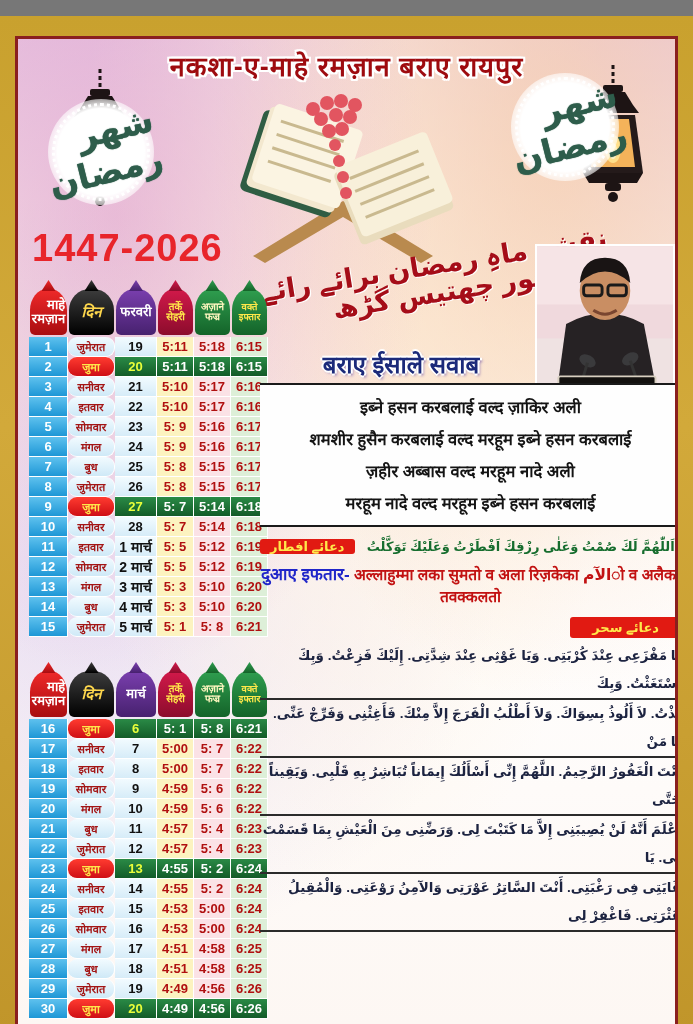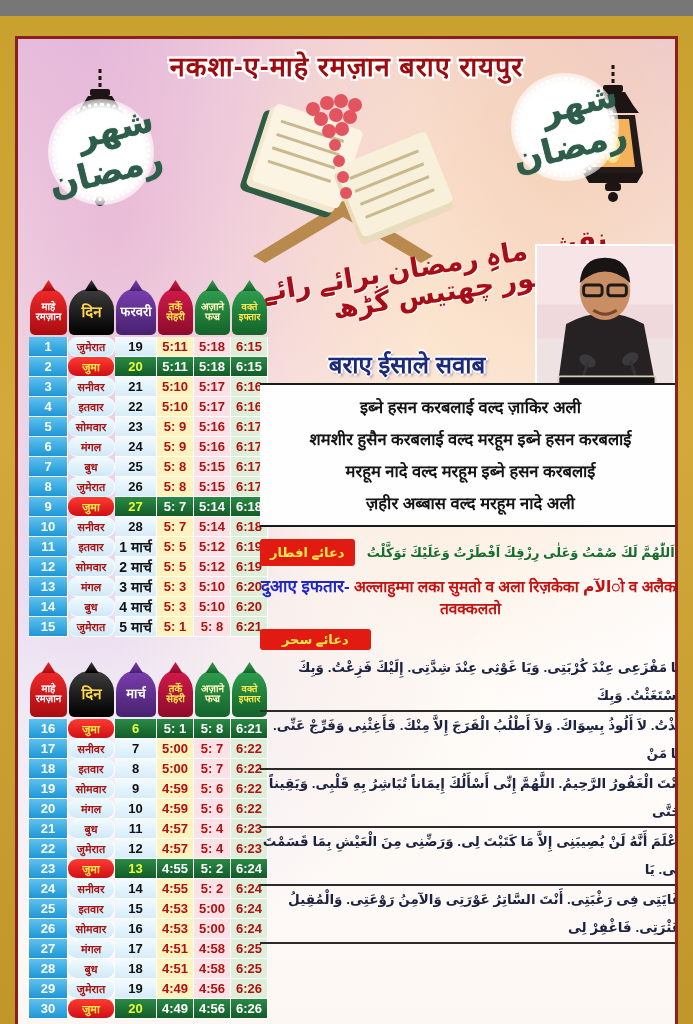--- a/index.html
+++ b/index.html
@@ -15,21 +15,21 @@
       radial-gradient(ellipse at 8% 55%,rgba(193,163,218,.35),transparent 50%),
       linear-gradient(180deg,#e9c9e3 0%,#f5e2e9 16%,#fdf4ec 30%,#ffffff 52%,#fdf7f3 100%);}
   
   .title{position:absolute;left:0;right:0;top:8px;text-align:center;
     font-size:27px;font-weight:bold;color:#9e0b0f;letter-spacing:1px;
     text-shadow:-2px 0 #fff,2px 0 #fff,0 -2px #fff,0 2px #fff,2px 2px #fff,-2px -2px #fff,2px -2px #fff,-2px 2px #fff;}
   .year{position:absolute;left:14px;top:188px;font-size:38px;font-weight:bold;color:#e8252b;letter-spacing:1px;}
   .callig{position:absolute;left:238px;top:212px;width:360px;transform:rotate(-9deg);
     font-size:27px;font-weight:bold;color:#a50d18;direction:rtl;text-align:center;line-height:1.05;
     text-shadow:1px 1px 0 #fff;}
-  .esale{position:absolute;left:264px;top:308px;width:250px;text-align:center;
+  .esale{position:absolute;left:258px;top:308px;width:250px;text-align:center;
     font-size:24px;font-weight:bold;color:#1b2a7a;
     text-shadow:-2px 0 #fff,2px 0 #fff,0 -2px #fff,0 2px #fff,2px 2px 3px #8a6fb0;}
   
   .lantern{position:absolute;width:92px;height:150px;}
   .lantern.l{left:36px;top:30px;}
   .lantern.r{right:16px;top:26px;}
   
   .medallion{position:absolute;border-radius:50%;
     background:radial-gradient(circle,#ffffff 58%,rgba(255,255,255,.55) 72%,transparent 75%);
     display:flex;align-items:center;justify-content:center;}
@@ -43,22 +43,22 @@
   
   .rtable{position:absolute;width:239px;}
   .rtable.t1{left:11px;top:236px;}
   .rtable.t2{left:11px;top:618px;}
   .thead,.trow{display:grid;grid-template-columns:39px 47px 42px 37px 37px 37px;}
   .dome{position:relative;height:46px;margin:14px 1px 2px 1px;border-radius:46% 46% 5px 5px;
     display:flex;flex-direction:column;align-items:center;justify-content:center;
     white-space:pre-line;text-align:center;font-weight:bold;line-height:1.05;}
   .dome::before{content:"";position:absolute;top:-9px;left:50%;transform:translateX(-50%);
     width:14px;height:11px;background:inherit;clip-path:polygon(50% 0,100% 100%,0 100%);}
-  .dome.c0{background:linear-gradient(180deg,#ef2a2a,#a90c10);color:#fff;font-size:10px;}
-  .dome.c1{background:linear-gradient(180deg,#3d3d3d,#000);color:#ffd84d;font-size:15px;}
+  .dome.c0{background:linear-gradient(180deg,#ef2a2a,#a90c10);color:#fff;font-size:13px;text-align:right;}
+  .dome.c1{background:linear-gradient(180deg,#3d3d3d,#000);color:#ffd84d;font-size:15px;font-style:italic;}
   .dome.c2{background:linear-gradient(180deg,#7a3fae,#47216f);color:#fff;font-size:13px;}
   .dome.c3{background:linear-gradient(180deg,#d2194a,#8c0c2c);color:#ffe84a;font-size:10px;}
   .dome.c4{background:linear-gradient(180deg,#2f9e4f,#146329);color:#fff7c0;font-size:10px;}
   .dome.c5{background:linear-gradient(180deg,#2f9e4f,#146329);color:#ffe84a;font-size:9.5px;}
   .trow{height:20px;}
   .cell{display:flex;align-items:center;justify-content:center;font-weight:bold;
     border-right:1px solid #fff;border-bottom:1px solid #fff;font-size:13px;box-sizing:border-box;}
   .cell.no{background:linear-gradient(180deg,#5ec1ee,#1e97d6);color:#fff;}
   .cell.day{background:linear-gradient(180deg,#f2fbff,#cfe9f7);color:#a31515;font-size:11px;border-radius:9px;}
   .cell.date{background:linear-gradient(180deg,#f2fbff,#d6ecf8);color:#111;}
@@ -69,27 +69,27 @@
   .trow.friday .day{background:linear-gradient(180deg,#ff3b30,#cf0f15);color:#ffe84a;}
   .trow.friday .date{background:linear-gradient(180deg,#2a8a46,#135c28);color:#eaff3a;}
   .trow.friday .sehri,.trow.friday .fajr,.trow.friday .iftar{
     background:linear-gradient(180deg,#2a8a46,#135c28);color:#fff;}
   
   .rpanel{position:absolute;left:242px;top:344px;width:421px;}
   .names{background:#fefefe;border-top:2px solid #1a1a1a;border-bottom:2px solid #1a1a1a;
     padding:6px 0;text-align:center;}
   .names .item{font-size:16.5px;font-weight:bold;color:#141414;line-height:32px;}
   .badge{display:inline-block;background:#e11a12;color:#ffe84a;font-weight:bold;
-    border-radius:3px;padding:6px 10px;font-size:13px;direction:rtl;white-space:nowrap;}
+    border-radius:3px;padding:0 10px;font-size:13px;direction:rtl;white-space:nowrap;}
   .iftar-row{display:flex;align-items:center;gap:6px;margin-top:12px;}
   .iftar-row .arabic{flex:1;direction:rtl;text-align:center;font-size:13px;font-weight:bold;color:#166d2e;}
   .iftar-hindi{margin-top:8px;text-align:center;font-size:15.5px;font-weight:bold;}
   .iftar-hindi .lbl{color:#2026c9;font-size:17px;text-align:right;}
   .iftar-hindi .txt{color:#c21212;}
-  .sahar-badge-wrap{text-align:left;margin:10px 0 4px 0;}
+  .sahar-badge-wrap{text-align:right;margin:10px 0 4px 0;}
   .sahar-badge-wrap .badge{padding:3px 22px;}
   .alines{margin-top:2px;}
   .alines .item{direction:rtl;text-align:right;font-size:13.5px;font-weight:bold;color:#1c2340;
     line-height:28px;border-bottom:2px solid #2b2b2b;}
 </style>
 </head>
 <body>
 
 <div class="poster">
   <div class="inner">
@@ -159,20 +159,21 @@
         <circle cx="157" cy="36" r="7"></circle>
           <circle cx="136" cy="50" r="7"></circle>
           <circle cx="149" cy="48" r="7"></circle>
         <circle cx="142" cy="64" r="6"></circle>
           <circle cx="146" cy="80" r="6"></circle>
           <circle cx="150" cy="96" r="6"></circle>
         <circle cx="153" cy="112" r="6"></circle>
       </g>
     </svg>
 
+    <div class="year">1447-2026</div>
 
     <div class="callig">نقشہ ماہِ رمضان برائے رائے پور چھتیس گڑھ</div>
 
     <svg class="photo" viewBox="0 0 140 153">
       <rect width="140" height="153" fill="#f0d9dd"></rect>
       <rect width="140" height="60" fill="#f6e4e6"></rect>
       <rect x="0" y="95" width="140" height="58" fill="#efe2e2"></rect>
       <path d="M20 153 L30 80 Q70 58 110 80 L124 153 Z" fill="#262224"></path>
       <ellipse cx="70" cy="46" rx="26" ry="30" fill="#c98e63"></ellipse>
       <path d="M44 38 Q46 12 70 12 Q94 12 96 38 Q84 26 70 26 Q56 26 44 38" fill="#191414"></path>
@@ -456,22 +457,22 @@
           <div class="cell fajr">4:56</div>
           <div class="cell iftar">6:26</div>
         </div>
       </div>
 
     <div class="rpanel">
 
       <div class="names">
           <div class="item">इब्ने हसन करबलाई वल्द ज़ाकिर अली</div>
           <div class="item">शमशीर हुसैन करबलाई वल्द मरहूम इब्ने हसन करबलाई</div>
+          <div class="item">ज़हीर अब्बास वल्द मरहूम नादे अली</div>
           <div class="item">मरहूम नादे वल्द मरहूम इब्ने हसन करबलाई</div>
-          <div class="item">ज़हीर अब्बास वल्द मरहूम नादे अली</div>
         </div>
 
       <div class="iftar-row">
         <span class="badge">دعائے افطار</span>
         <span class="arabic">اَللّٰهُمَّ لَكَ صُمْتُ وَعَلٰى رِزْقِكَ اَفْطَرْتُ وَعَلَيْكَ تَوَكَّلْتُ</span>
       </div>
       <div class="iftar-hindi">
         <span class="lbl">दुआए इफतार-</span>
         <span class="txt">अल्लाहुम्मा लका सुमतो व अला रिज़केका الآمो व अलैका तवक्कलतो</span>
       </div>

